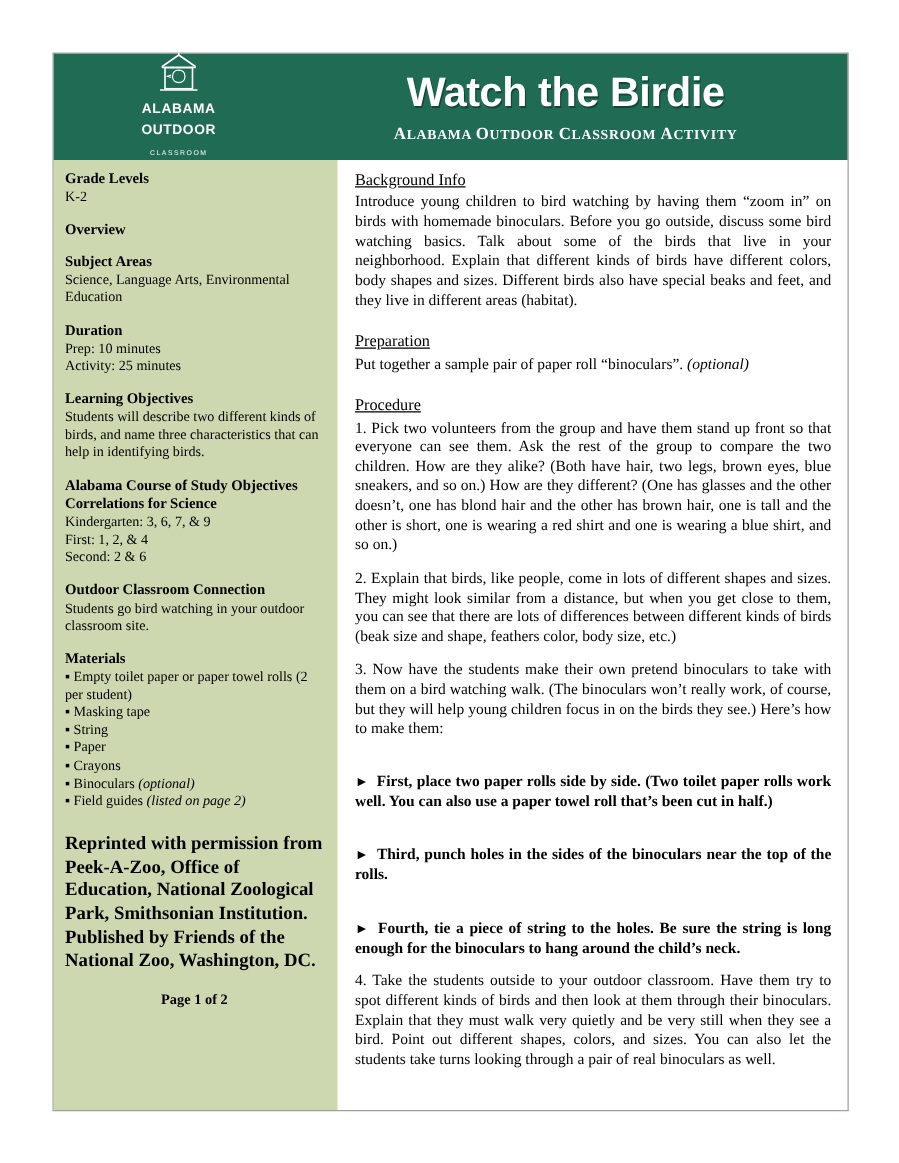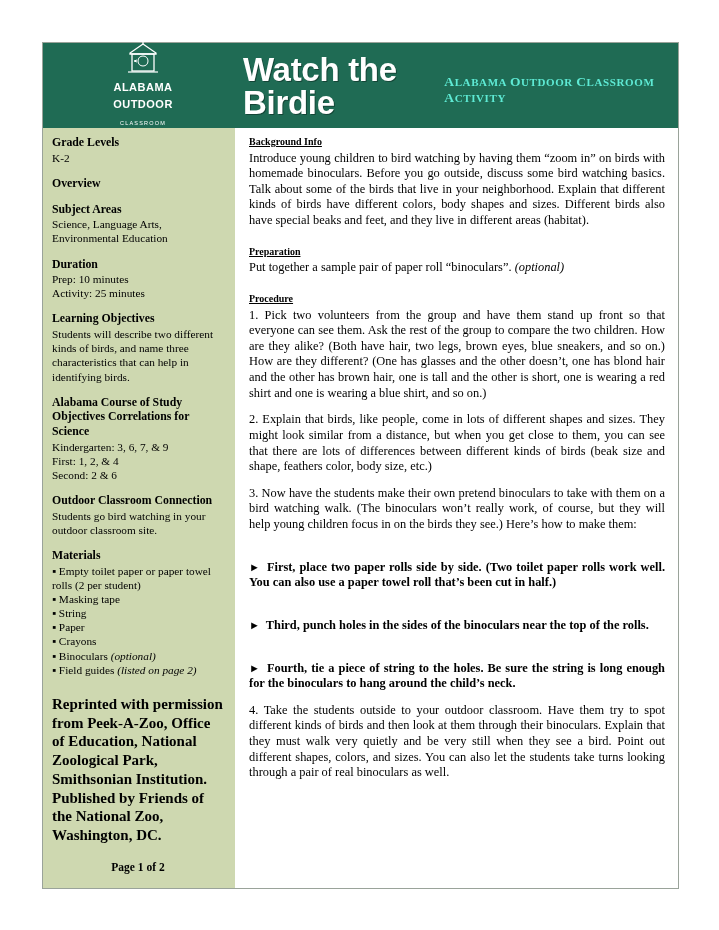--- a/index.html
+++ b/index.html
@@ -67,52 +67,53 @@
   }
   .logo-line3 {
     font-family: "Liberation Sans", sans-serif;
     font-size: 5.5px;
     letter-spacing: 1.2px;
     margin-top: 1px;
   }
   .header-titles {
     flex: 1;
     display: flex;
+    flex-direction: column;
     align-items: center;
     justify-content: center;
     padding-right: 16px;
   }
   .doc-title {
     font-family: "Liberation Sans", sans-serif;
     font-weight: bold;
     font-size: 33px;
     line-height: 1;
     letter-spacing: -0.3px;
     text-shadow: 1px 1px 0 rgba(0,0,0,0.35);
   }
   .doc-subtitle {
     font-family: "Liberation Serif", serif;
     font-weight: bold;
     font-size: 13.5px;
     letter-spacing: 0.6px;
     margin-top: 9px;
-    color: #5eead4;
+    color: #ffffff;
   }
   .subtitle-small {
     font-size: 11px;
   }
 
   
   .body-wrap {
     display: flex;
     align-items: stretch;
     height: 760px;
   }
   .sidebar {
-    width: 192px;
+    width: 227px;
     flex: none;
     background: #ced8b0;
     padding: 7px 11px 10px 9px;
     box-sizing: border-box;
     font-size: 11.3px;
     line-height: 1.25;
   }
   .sb-head {
     font-weight: bold;
     font-size: 11.8px;
@@ -140,23 +141,23 @@
 
   .content {
     flex: 1;
     padding: 8px 13px 10px 14px;
     box-sizing: border-box;
     font-size: 12.4px;
     line-height: 1.26;
     text-align: justify;
   }
   .sec-head {
-    font-weight: bold;
+    font-weight: normal;
     text-decoration: underline;
-    font-size: 10px;
+    font-size: 13px;
     margin: 0 0 2px 0;
   }
   .sec-head.spaced { margin-top: 17px; }
   p.para {
     margin: 0 0 0 0;
     text-align: justify;
   }
   .arrow-item {
     margin-top: 27px;
     text-align: justify;

